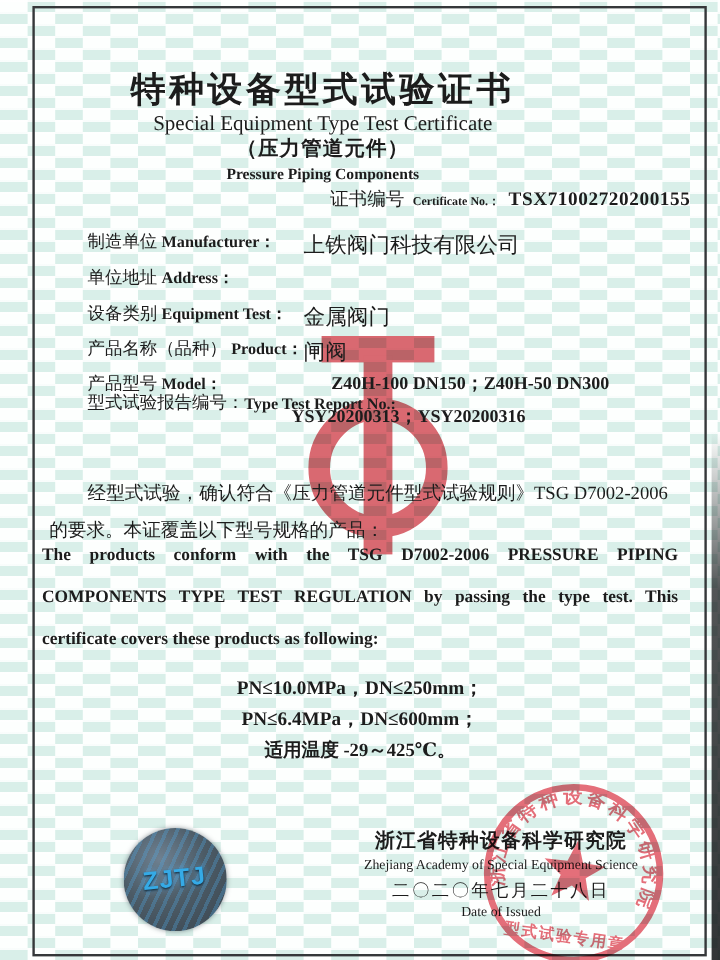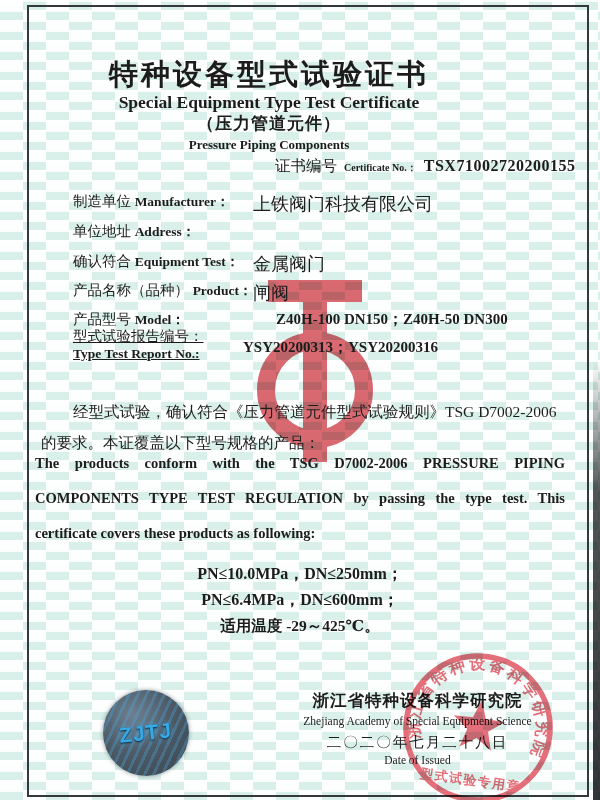--- a/index.html
+++ b/index.html
@@ -11,33 +11,33 @@
       repeating-conic-gradient(#d9efe9 0% 25%, rgba(255,255,255,0) 25% 50%);
     background-size:auto, 46px 20px;
     font-family:"Liberation Serif","DejaVu Serif",serif;
     color:#1c1c1c;
   }
   .frame{position:absolute; left:27px; top:5px; width:558px; height:788px; border:2px solid #35383a;}
   .edge-shadow{position:absolute; right:0; top:360px; width:7px; height:440px;
     background:linear-gradient(180deg, rgba(20,20,20,0) 0%, rgba(25,28,30,0.75) 30%, rgba(15,18,20,0.85) 100%);}
   .ctr{position:absolute; left:0; width:538px; text-align:center;}
   .title-zh{top:55px; font-size:29px; font-weight:bold; letter-spacing:3px;}
-  .title-en{top:92px; font-size:17.5px; font-weight:bold;}
+  .title-en{top:92px; font-size:17.5px; font-weight:normal;}
   .subtitle-zh{top:112px; font-size:17px; font-weight:bold; letter-spacing:1px;}
   .subtitle-en{top:137px; font-size:13px; font-weight:bold;}
   .certno{position:absolute; left:275px; top:156px; display:flex; align-items:baseline; gap:7px; white-space:nowrap;}
   .certno .zh{font-size:15.5px;}
   .certno .en{font-size:10px; font-weight:bold;}
   .certno .val{font-size:16px; font-weight:bold; letter-spacing:0.5px;}
   .field-row{position:absolute; left:0; width:600px; height:22px;margin-left:38px;}
   .flabel{position:absolute; left:35px; white-space:nowrap; font-size:14.5px;}
   .flabel .fen{font-weight:bold; font-size:13.5px;}
   .fvalue{position:absolute; left:215px; font-size:18px; white-space:nowrap;}
   .fvalue.bold{font-weight:bold; font-size:15px;}
-  .row6 .flabel{display:flex; flex-direction:column; line-height:17px;text-decoration:underline;}
+  .row6 .flabel{display:flex; flex-direction:row; line-height:17px;}
   .para-zh{position:absolute; left:19px; top:396px; width:535px; font-size:15.5px; line-height:31px;margin-left:22px;}
   .para-zh .ind{padding-left:32px; display:block;}
   .para-en{position:absolute; left:35px; top:446px; width:530px; font-size:14.5px; font-weight:bold;
     line-height:35px; text-align:justify;}
   .specs{position:absolute; left:0; top:561px; width:600px; text-align:center; font-weight:bold;
     font-size:16px; line-height:26px;}
   .issuer{position:absolute; left:265px; top:690px; width:305px; text-align:center;}
   .issuer .zh{font-size:16.5px; font-weight:bold; letter-spacing:1px;}
   .issuer .en{font-size:11.5px; margin-top:3px;}
   .issuer .date-zh{font-size:14.5px; margin-top:6px; letter-spacing:2px;}
@@ -94,21 +94,21 @@
 
     <div class="field-row" style="top:222px">
       <span class="flabel">
         <span>单位地址</span>
         <span class="fen">Address：</span>
       </span>
     </div>
 
     <div class="field-row" style="top:252px">
       <span class="flabel">
-        <span>确认符合</span>
+        <span>设备类别</span>
         <span class="fen">Equipment Test：</span>
       </span>
       <span class="fvalue">金属阀门</span>
     </div>
 
     <div class="field-row" style="top:281px">
       <span class="flabel">
         <span>产品名称（品种）</span>
         <span class="fen">Product：</span>
       </span>

